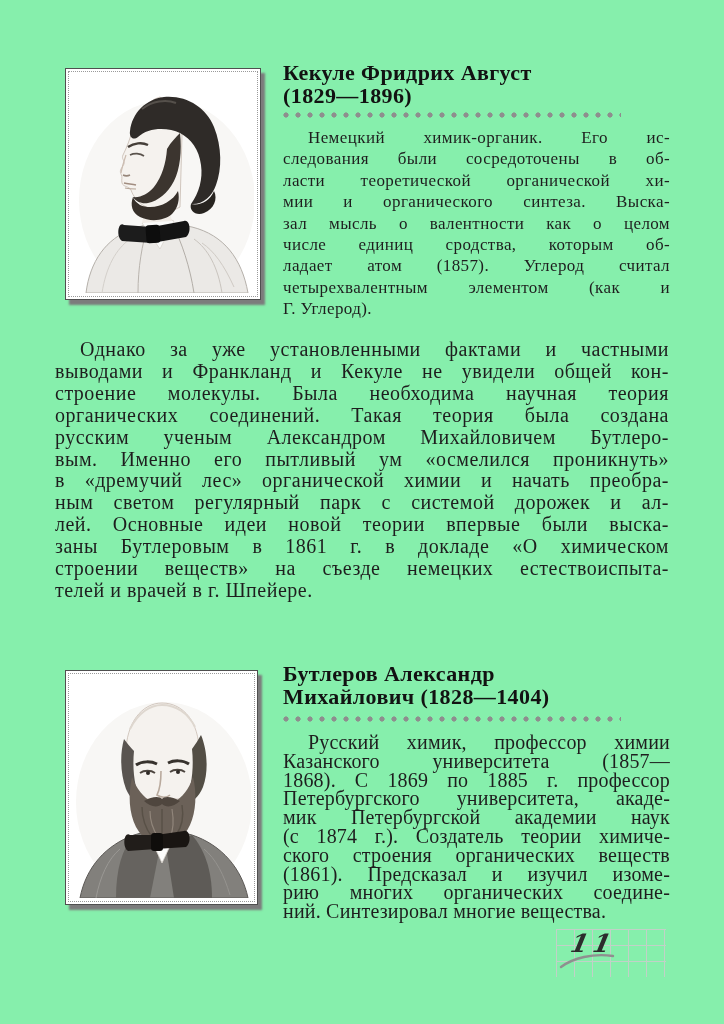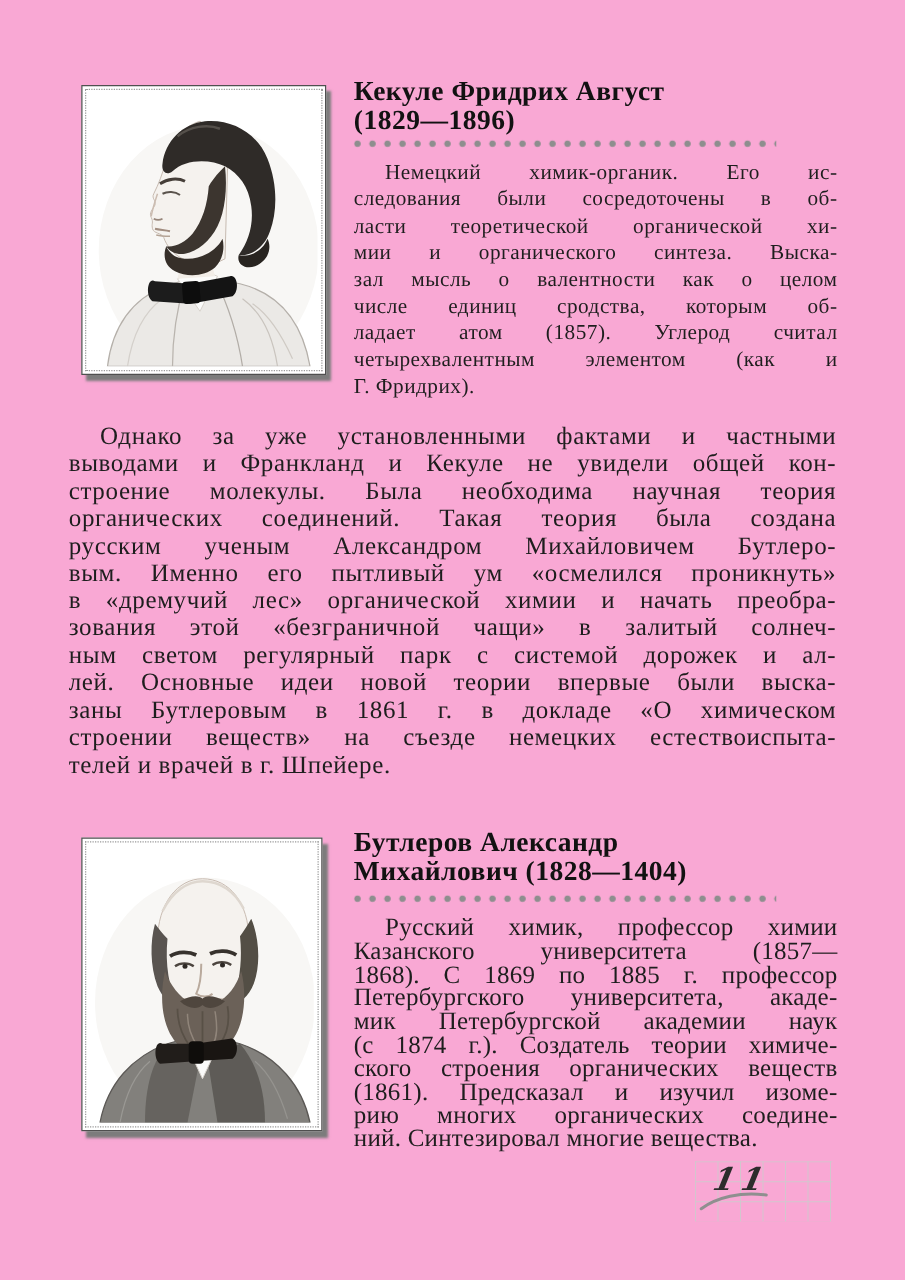--- a/index.html
+++ b/index.html
@@ -1,21 +1,21 @@
 <!DOCTYPE html>
 <html lang="ru"><head>
 <meta charset="utf-8">
 <style>
   html,body{margin:0;padding:0;}
   body{
     width:724px;height:1024px;background:#ffffff;
     font-family:"Liberation Serif","DejaVu Serif",serif;
     color:#1e1e1e;overflow:hidden;
   }
-  .page{position:relative;width:724px;height:1024px;background:#f9a8d4;}
+  .page{position:relative;width:724px;height:1024px;background:#86efac;}
 
   
   .heading{position:absolute;left:283px;width:392px;margin:0;
     font-weight:bold;font-size:22px;line-height:23px;letter-spacing:0.4px;color:#121212;}
   .heading .hl{display:block;}
   .heading-kekule{top:61px;}
   .heading-butlerov{top:662px;}
 
   
   .dots{position:absolute;left:283px;width:338px;height:8px;
@@ -101,32 +101,31 @@
 
   <p class="bio kekule-bio">
     <span class="line first">Немецкий химик-органик. Его ис-</span>
     <span class="line">следования были сосредоточены в об-</span>
     <span class="line">ласти теоретической органической хи-</span>
     <span class="line">мии и органического синтеза. Выска-</span>
     <span class="line">зал мысль о валентности как о целом</span>
     <span class="line">числе единиц сродства, которым об-</span>
     <span class="line">ладает атом (1857). Углерод считал</span>
     <span class="line">четырехвалентным элементом (как и</span>
-    <span class="line last">Г. Фридрих).</span>
+    <span class="line last">Г. Углерод).</span>
   </p>
 
   <p class="body-para">
     <span class="line first">Однако за уже установленными фактами и частными</span>
     <span class="line">выводами и Франкланд и Кекуле не увидели общей кон-</span>
     <span class="line">строение молекулы. Была необходима научная теория</span>
     <span class="line">органических соединений. Такая теория была создана</span>
     <span class="line">русским ученым Александром Михайловичем Бутлеро-</span>
     <span class="line">вым. Именно его пытливый ум «осмелился проникнуть»</span>
     <span class="line">в «дремучий лес» органической химии и начать преобра-</span>
-    <span class="line">зования этой «безграничной чащи» в залитый солнеч-</span>
     <span class="line">ным светом регулярный парк с системой дорожек и ал-</span>
     <span class="line">лей. Основные идеи новой теории впервые были выска-</span>
     <span class="line">заны Бутлеровым в 1861 г. в докладе «О химическом</span>
     <span class="line">строении веществ» на съезде немецких естествоиспыта-</span>
     <span class="line last">телей и врачей в г. Шпейере.</span>
   </p>
 
   <div class="portrait-frame frame-butlerov">
     <svg viewBox="0 0 179 221" preserveAspectRatio="xMidYMax meet">
       <ellipse cx="92" cy="125" rx="88" ry="100" fill="#f8f7f5"></ellipse>

